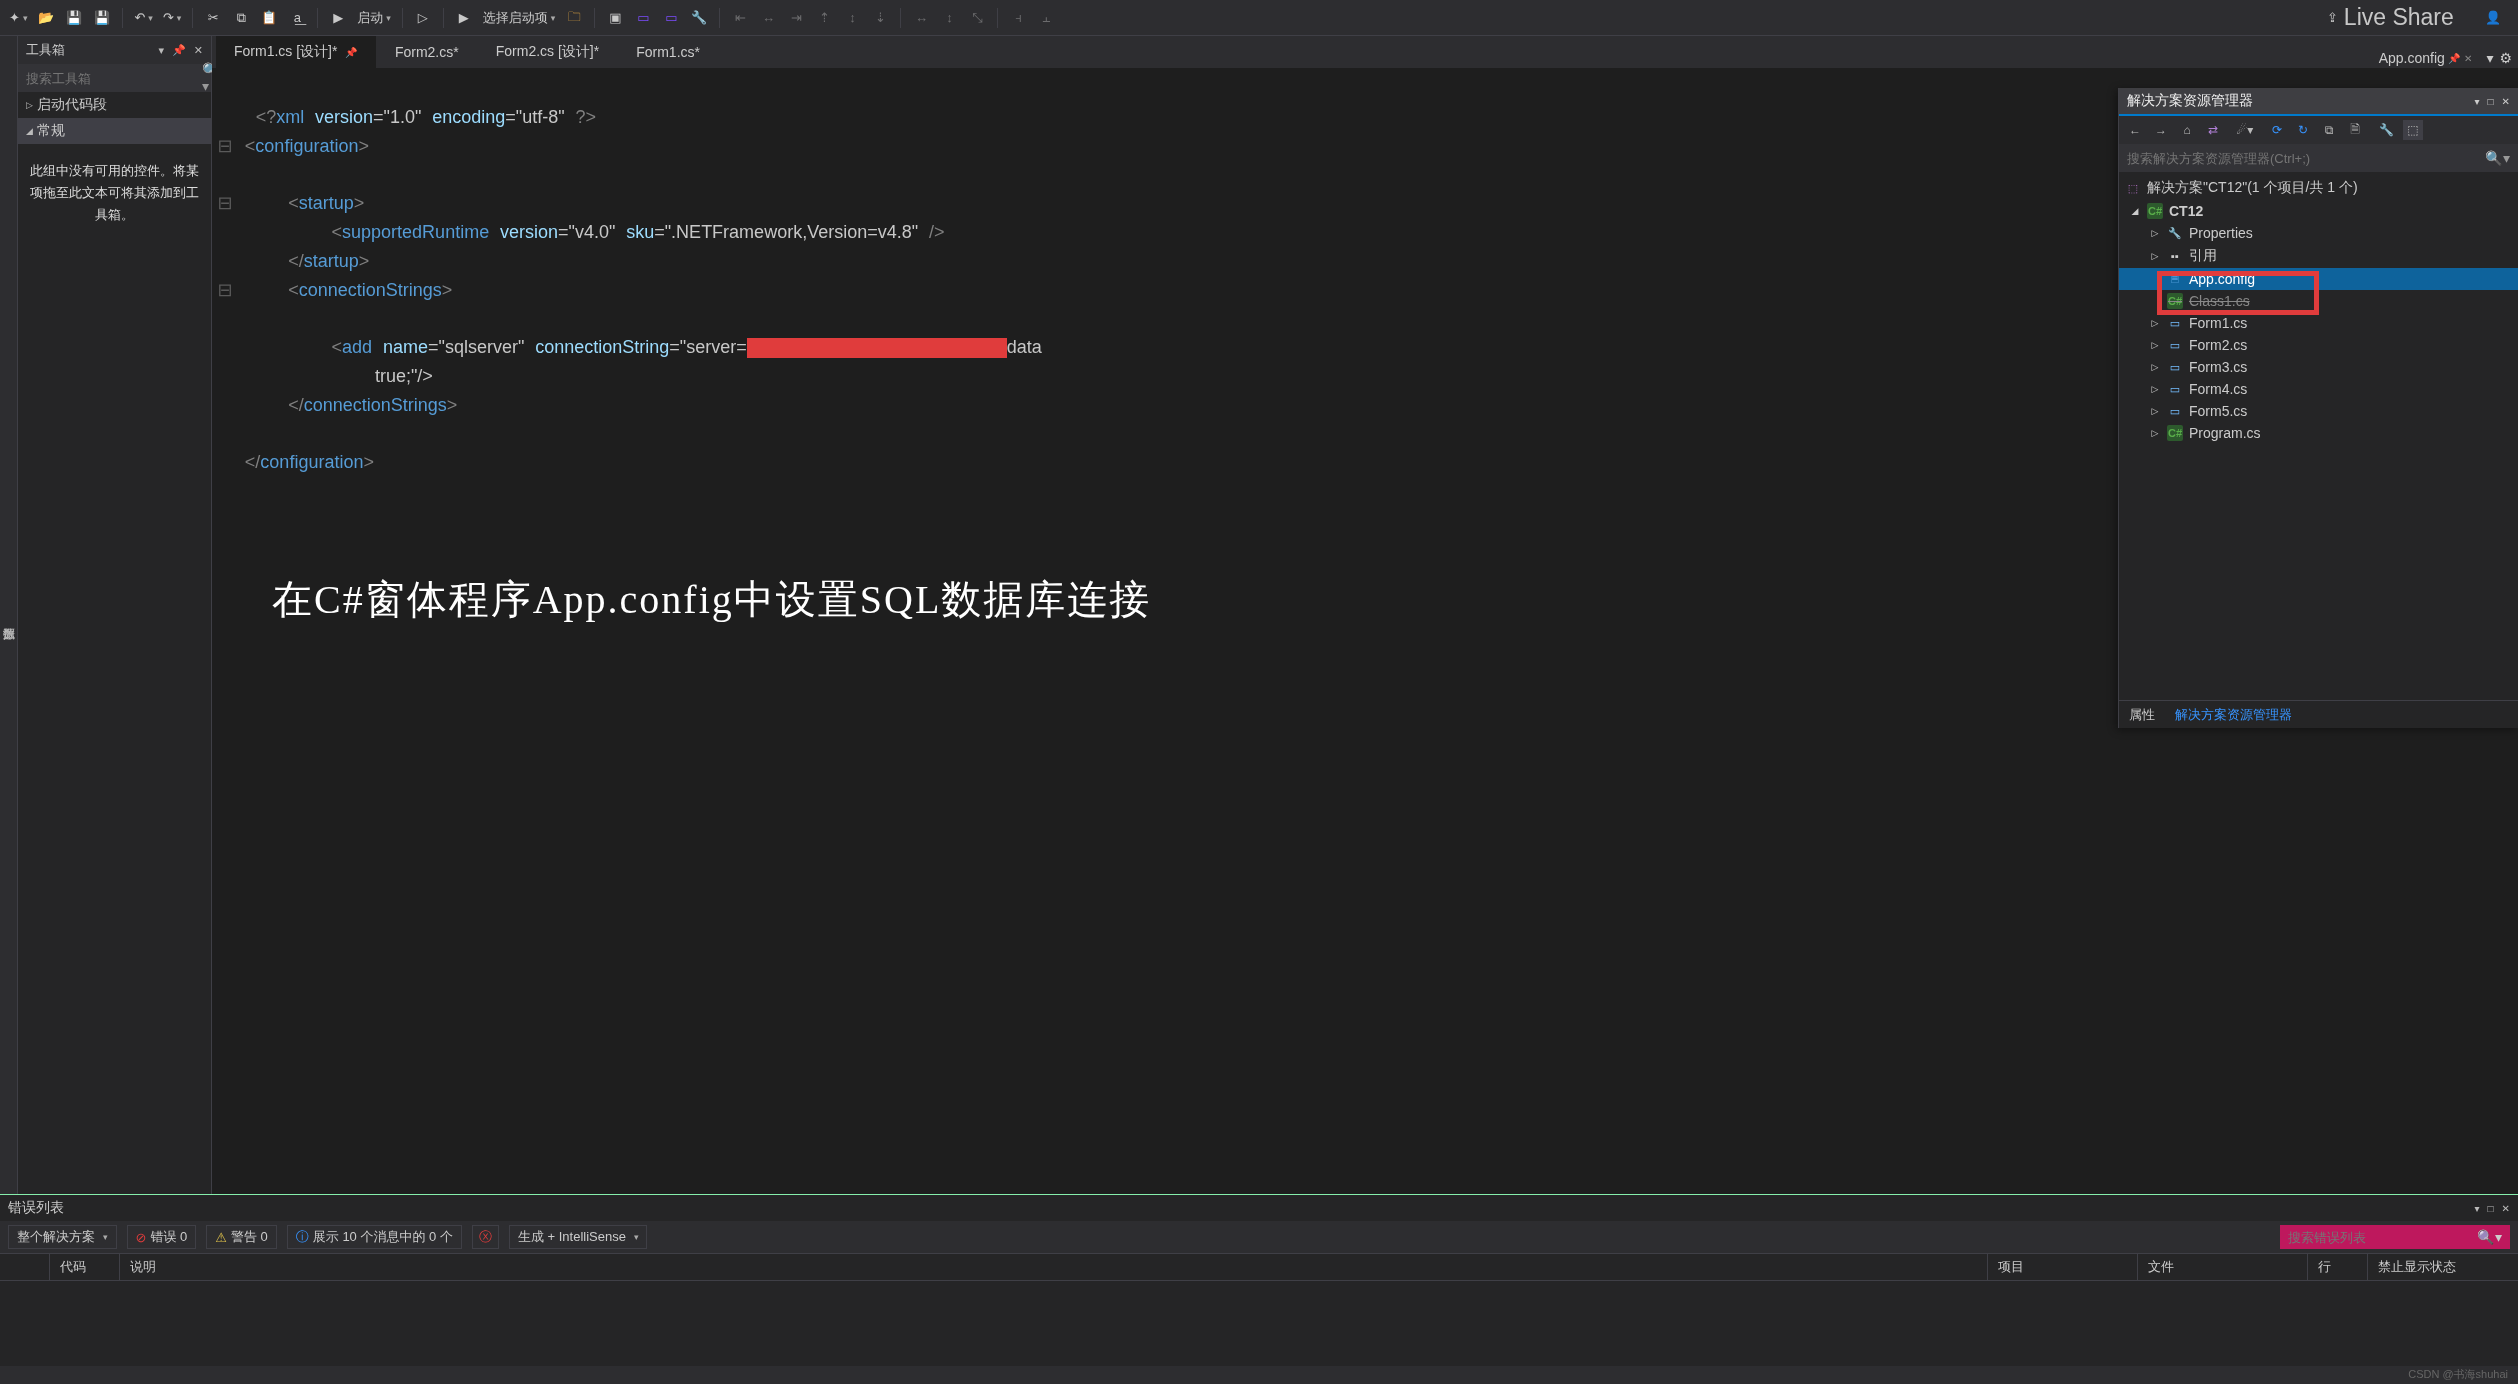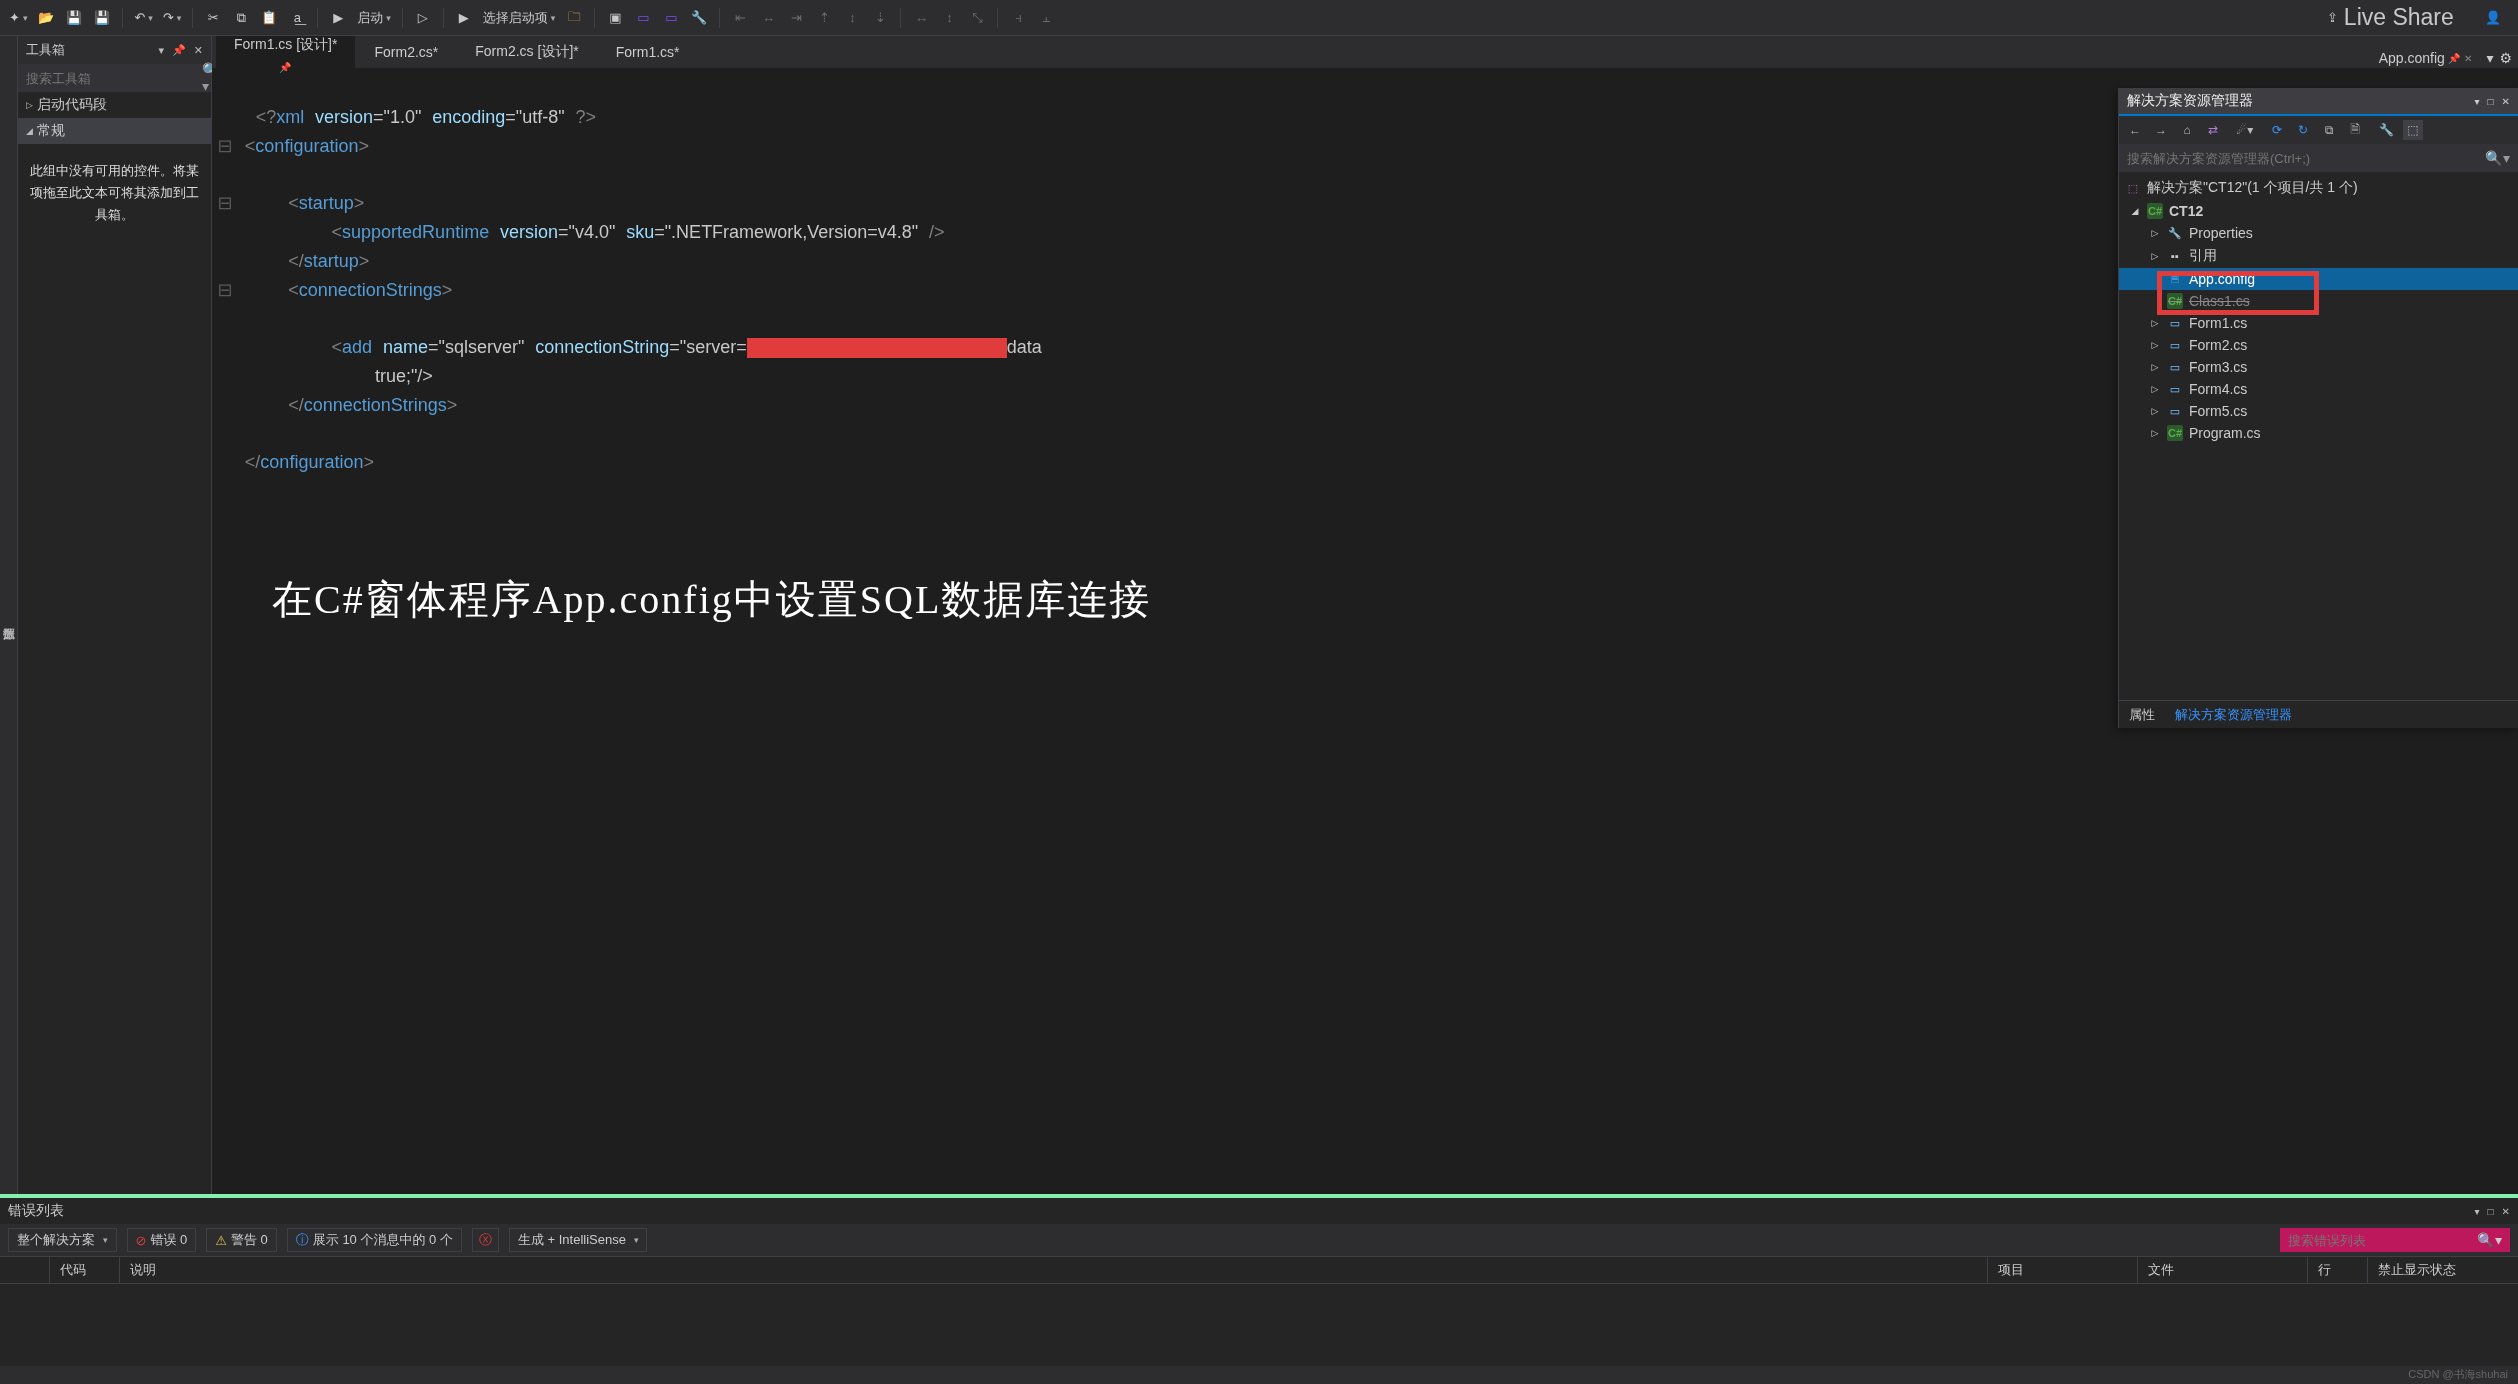--- a/index.html
+++ b/index.html
@@ -24,21 +24,21 @@
 .search-row{height:28px; background:#333337; display:flex; align-items:center; padding:0 8px; justify-content:space-between; color:#999;}
 .search-row input{background:transparent; border:none; color:#ccc; outline:none; flex:1; font-size:13px;}
 .tree-item{padding:4px 8px; display:flex; align-items:center; gap:4px; cursor:pointer;}
 .tree-item .tri{font-size:9px; color:#bbb;}
 .toolbox .empty-msg{padding:16px 10px; font-size:13px; color:#ddd; text-align:center; line-height:1.7;}
 
 
 .editor-area{flex:1; display:flex; flex-direction:column; background:#1e1e1e; position:relative; min-width:0;}
 .tabs{height:32px; background:#2d2d30; display:flex; align-items:flex-end; padding-left:4px; position:relative;}
 .tab{height:32px; padding:0 18px; display:flex; align-items:center; gap:8px; color:#ccc; font-size:14px; cursor:pointer; border-right:1px solid #2d2d30;}
-.tab.active{background:#1e1e1e;flex-direction:column;}
+.tab.active{background:#1e1e1e;}
 .tab .pin{font-size:10px; color:#888;}
 .tabs .right{margin-left:auto; display:flex; align-items:center; gap:6px; padding-right:6px;}
 .crumb-tab{background:#2d2d30; color:#ccc; padding:2px 8px; font-size:14px; display:flex; align-items:center; gap:4px;}
 .code{flex:1; padding:6px 0 0 4px; font-family:Consolas,monospace; font-size:18px; line-height:1.6; white-space:pre; overflow:hidden; position:relative;}
 .gutter{width:18px; display:inline-block; color:#5a5a5a; text-align:center; user-select:none;}
 .c-tag{color:#569cd6;}
 .c-attr{color:#9cdcfe;}
 .c-str{color:#c8c8c8;}
 .c-brk{color:#808080;}
 .redact{display:inline-block; width:260px; height:20px; background:#e03c3c; vertical-align:middle;}
@@ -62,21 +62,21 @@
 .ico-file{color:#75beff;}
 .ico-form{color:#75beff;}
 .ico-cs{color:#5aae4a; background:#2d5a2d; border-radius:2px; font-size:8px; padding:0 2px; font-weight:bold;}
 .sn.selected{background:#0e639c; color:#fff;}
 .red-ring{position:absolute; border:5px solid #e03c3c; width:162px; height:44px; pointer-events:none;}
 .sol-tabs{display:flex; border-top:1px solid #3f3f46; height:28px; align-items:center;}
 .sol-tab{padding:4px 10px; font-size:13px; color:#ccc; cursor:pointer;}
 .sol-tab.active{color:#3794ff;}
 
 
-.bottom{position:absolute; bottom:18px; left:0; right:0; height:172px; background:#252526; border-top:4px solid #86efac; display:flex; flex-direction:column;}
+.bottom{position:absolute; bottom:18px; left:0; right:0; height:172px; background:#252526; border-top:1px solid #86efac; display:flex; flex-direction:column;}
 .bot-header{height:26px; display:flex; align-items:center; justify-content:space-between; padding:0 8px;}
 .bot-filters{height:32px; display:flex; align-items:center; gap:10px; padding:0 8px; background:#2d2d30;}
 .filter-box{display:flex; align-items:center; gap:4px; border:1px solid #3f3f46; padding:2px 8px; font-size:13px; cursor:pointer;}
 .filter-box.dd::after{content:"▾"; font-size:9px; margin-left:4px; color:#aaa;}
 .ferr{color:#e03c3c;}
 .fwarn{color:#e0c24a;}
 .finfo{color:#3794ff;}
 .bot-cols{display:flex; height:28px; border-top:1px solid #3f3f46; border-bottom:1px solid #3f3f46; align-items:center; font-size:13px; color:#ccc;}
 .bot-cols div{padding:0 10px; border-right:1px solid #3f3f46; height:100%; display:flex; align-items:center;}
 .bot-search{margin-left:auto; background:#be185d; display:flex; align-items:center; padding:0 8px; height:24px; width:230px;}

